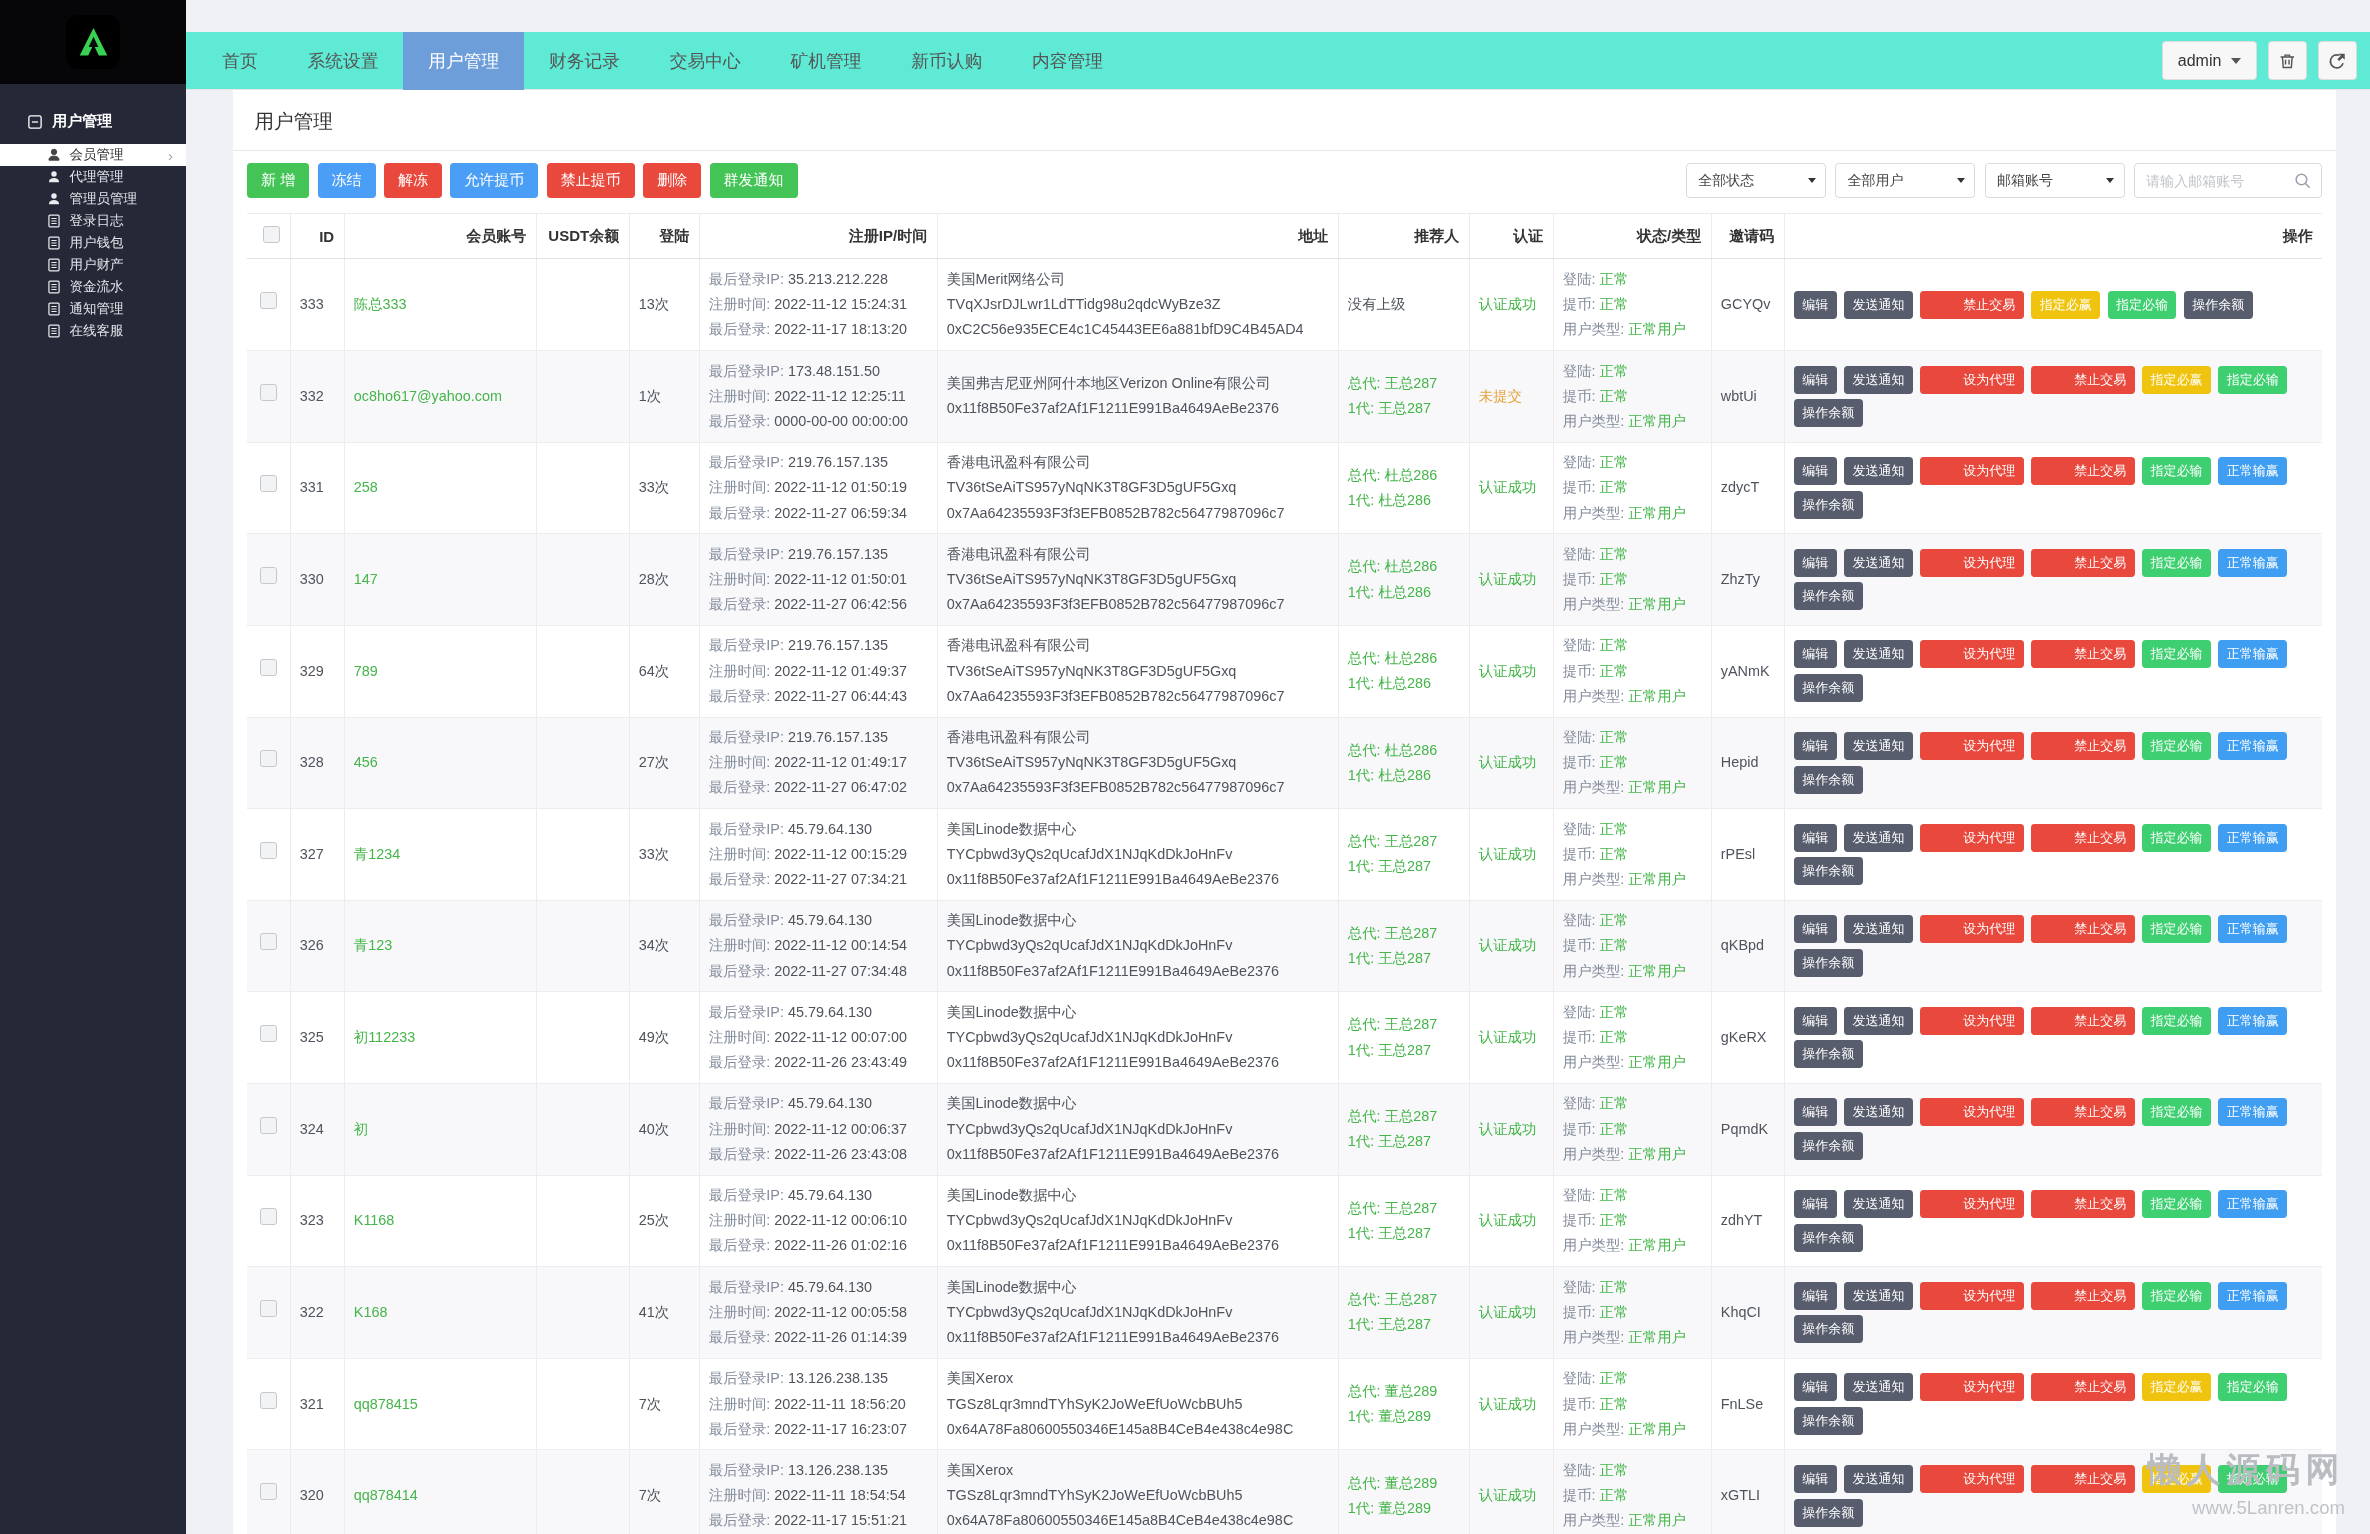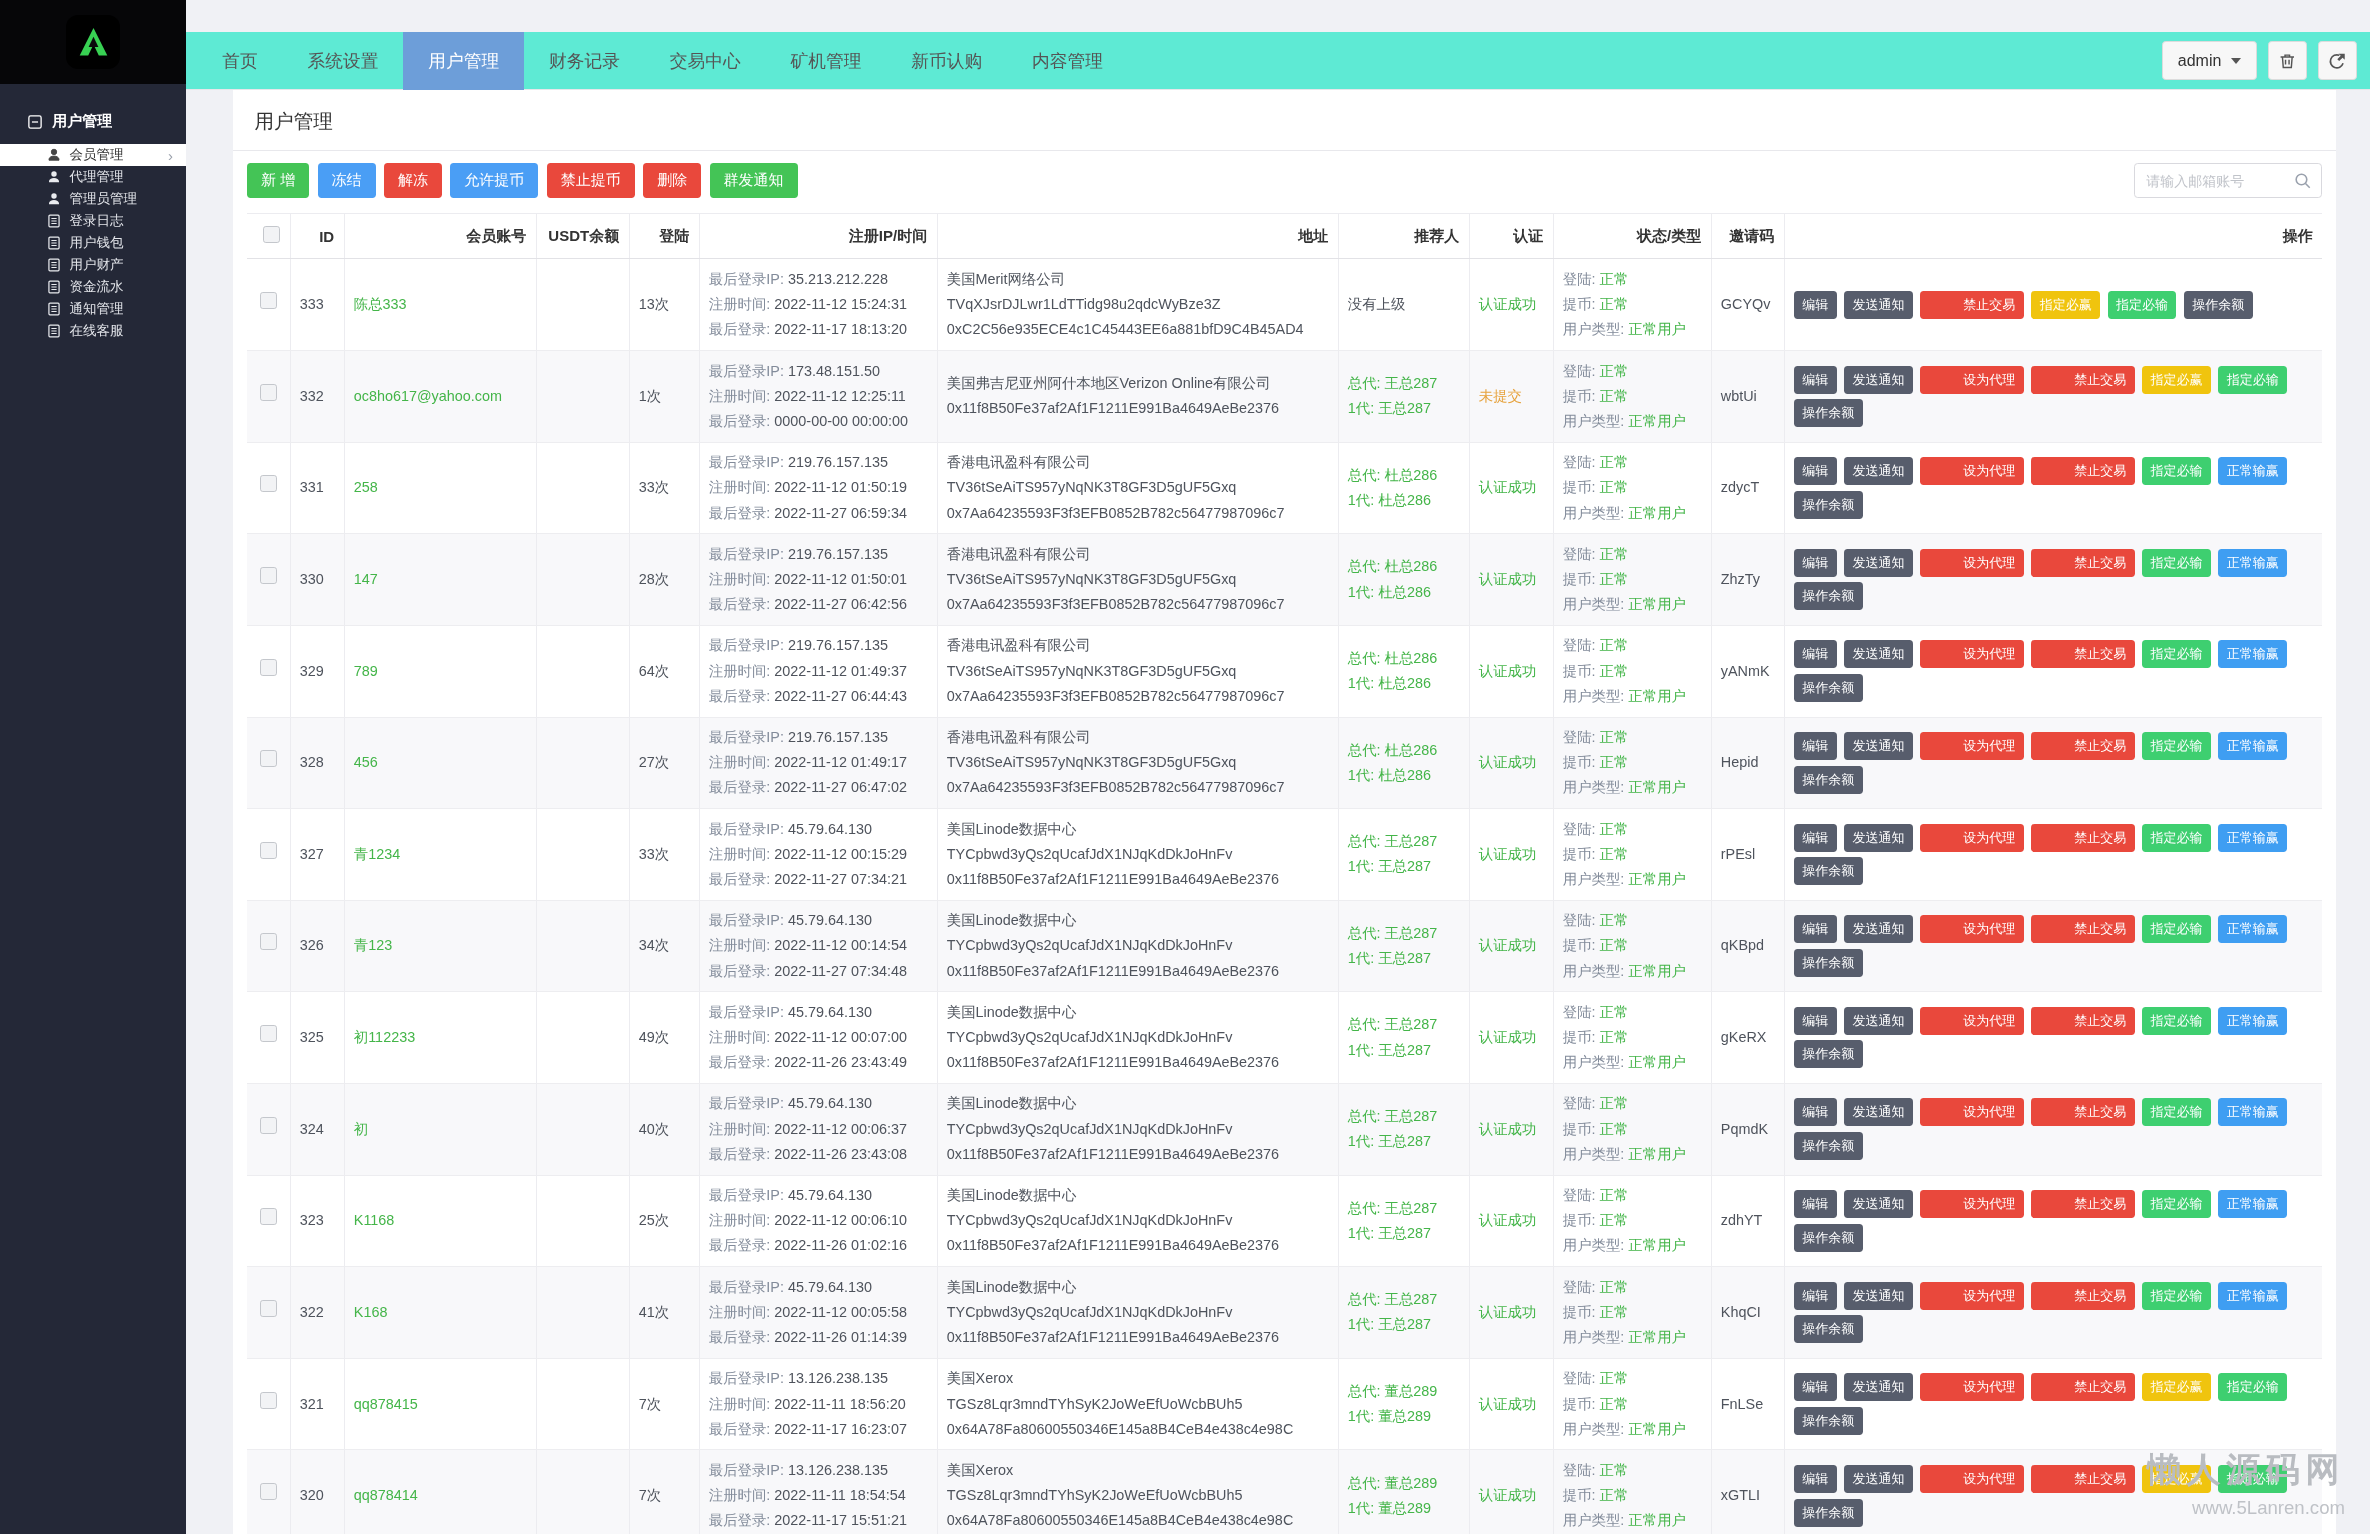--- a/index.html
+++ b/index.html
@@ -177,20 +177,34 @@
   </div>
 </header>
 
 <main class="card">
   <div class="card-title">用户管理</div>
   <div class="card-divider"></div>
 
   <div class="toolbar">
     <div id="toolbar-buttons"><button class="tbtn green">新 增</button><button class="tbtn blue">冻结</button><button class="tbtn red">解冻</button><button class="tbtn blue">允许提币</button><button class="tbtn red">禁止提币</button><button class="tbtn red">删除</button><button class="tbtn green">群发通知</button></div>
     <div class="filters">
+      <div id="filter-selects" style="display:flex;gap:9.3px;">
+          <div class="selectbox">
+            <span>全部状态</span>
+            <span class="scaret"></span>
+          </div>
+          <div class="selectbox">
+            <span>全部用户</span>
+            <span class="scaret"></span>
+          </div>
+          <div class="selectbox">
+            <span>邮箱账号</span>
+            <span class="scaret"></span>
+          </div>
+        </div>
       <div class="searchbox">
         <input type="text" placeholder="请输入邮箱账号" style="">
         <svg width="17.7" height="17.7" viewBox="0 0 18 18">
           <circle cx="7.6" cy="7.6" r="5.4" fill="none" stroke="#9aa1ad" stroke-width="1.6"></circle>
           <path d="M11.7 11.7l4.3 4.3" stroke="#9aa1ad" stroke-width="1.6"></path>
         </svg>
       </div>
     </div>
   </div>
 

